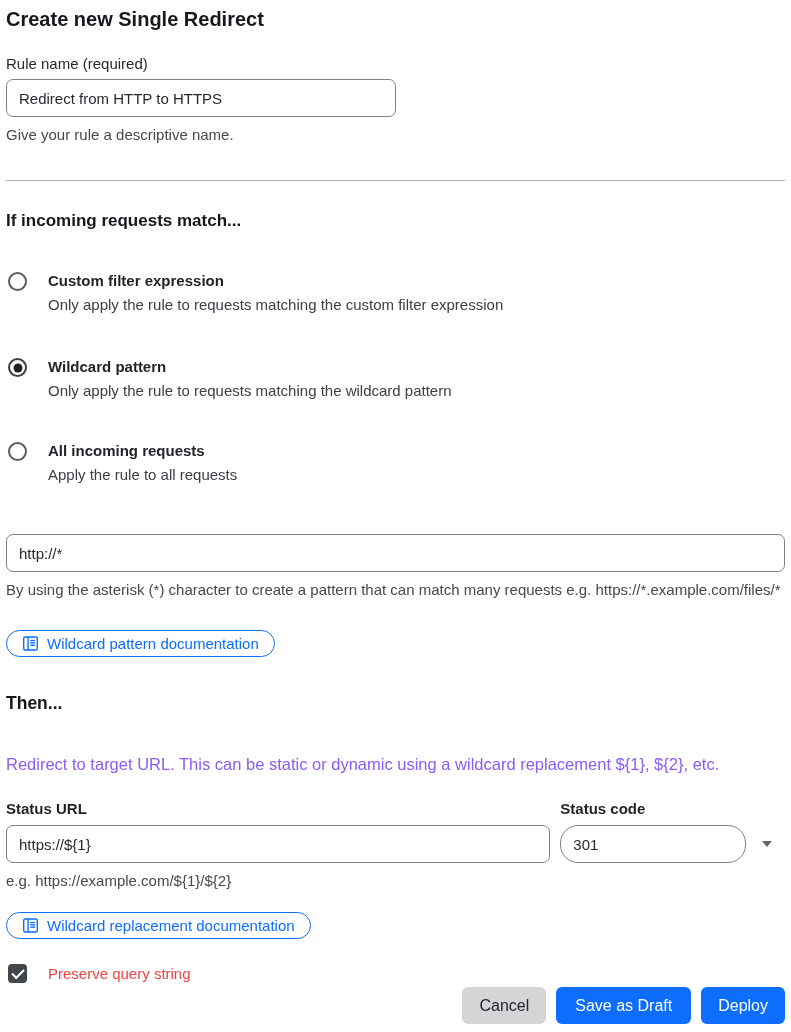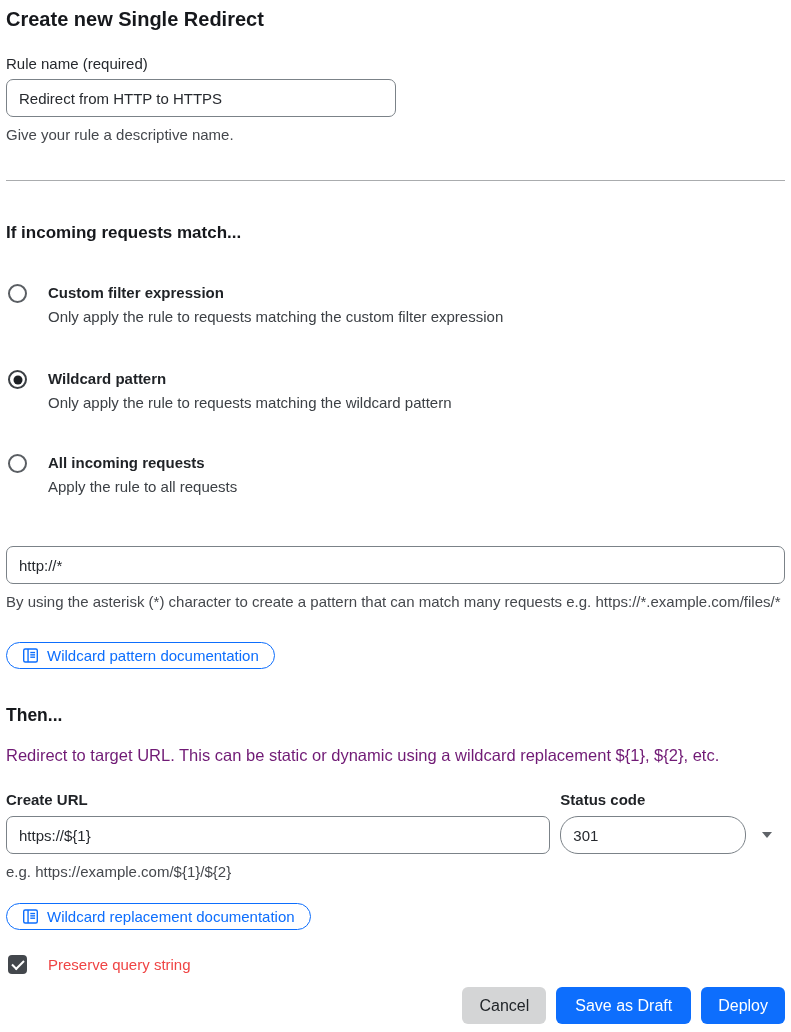--- a/index.html
+++ b/index.html
@@ -30,21 +30,21 @@
     outline: none;
   }
   .help { font-size: 15px; color: #45484d; line-height: 24px; }
 
   .field-rule { margin-top: 24px; }
   .field-rule .text-input { margin-top: 7px; width: 390px; }
   .field-rule .help { margin-top: 6px; }
 
   hr.divider { border: none; border-top: 1px solid var(--divider, #aaacae); margin-top: 33px; }
 
-  h2.section-heading { font-size: 17px; font-weight: 700; color: #16181c; margin-top: 42px; }
+  h2.section-heading { font-size: 17px; font-weight: 700; color: #16181c; margin-top: 30px; }
 
   .radio-row { display: flex; align-items: flex-start; margin-top: 40px; cursor: pointer; }
   .radio-row.first { margin-top: 42px; }
   input.radio {
     appearance: none; -webkit-appearance: none;
     width: 19px; height: 19px; margin: 1px 0 0 2px;
     border: 2px solid #5a5e63; border-radius: 50%;
     background: #fff; position: relative; cursor: pointer; flex: 0 0 auto;
   }
   input.radio:checked { border-color: #3c4045; }
@@ -64,21 +64,21 @@
   button.pill {
     display: inline-flex; align-items: center; gap: 8px;
     margin-top: 28px; height: 27px; padding: 0 15px;
     background: #fff; border: 1px solid var(--accent-blue, #0d6efd);
     border-radius: 999px; color: var(--accent-blue, #0d6efd);
     font-family: inherit; font-size: 15px; cursor: pointer;
   }
   button.pill svg { display: block; }
 
   h2.then-heading { font-size: 17.5px; font-weight: 700; color: #16181c; margin-top: 36px; }
-  p.lede { font-size: 16.5px; color: #701a75; margin-top: 20px; }
+  p.lede { font-size: 16.5px; color: #8b5cf6; margin-top: 41px; }
 
   .row2 { display: flex; margin-top: 26px; }
   .col-target { width: 552px; }
   .col-target .text-input { margin-top: 8px; width: 544px; }
   .col-target .help { margin-top: 6px; }
   .col-status { margin-left: 8px; width: 227px; }
   .select-wrap { position: relative; margin-top: 8px; }
   select.status-select {
     appearance: none; -webkit-appearance: none;
     width: 186px; height: 38px;
@@ -178,21 +178,21 @@
     </span>
     <span>Wildcard pattern documentation</span>
   </button>
 
   <h2 class="then-heading">Then...</h2>
 
   <p class="lede">Redirect to target URL. This can be static or dynamic using a wildcard replacement ${1}, ${2}, etc.</p>
 
   <div class="row2">
     <div class="col-target">
-      <label class="label bold">Create URL</label>
+      <label class="label bold">Status URL</label>
       <input class="text-input" type="text" value="https://${1}" style="">
       <div class="help">e.g. https://example.com/${1}/${2}</div>
     </div>
     <div class="col-status">
       <label class="label bold">Status code</label>
       <div class="select-wrap">
         <select class="status-select">
           <option>301</option>
         </select>
         <span class="caret"></span>

